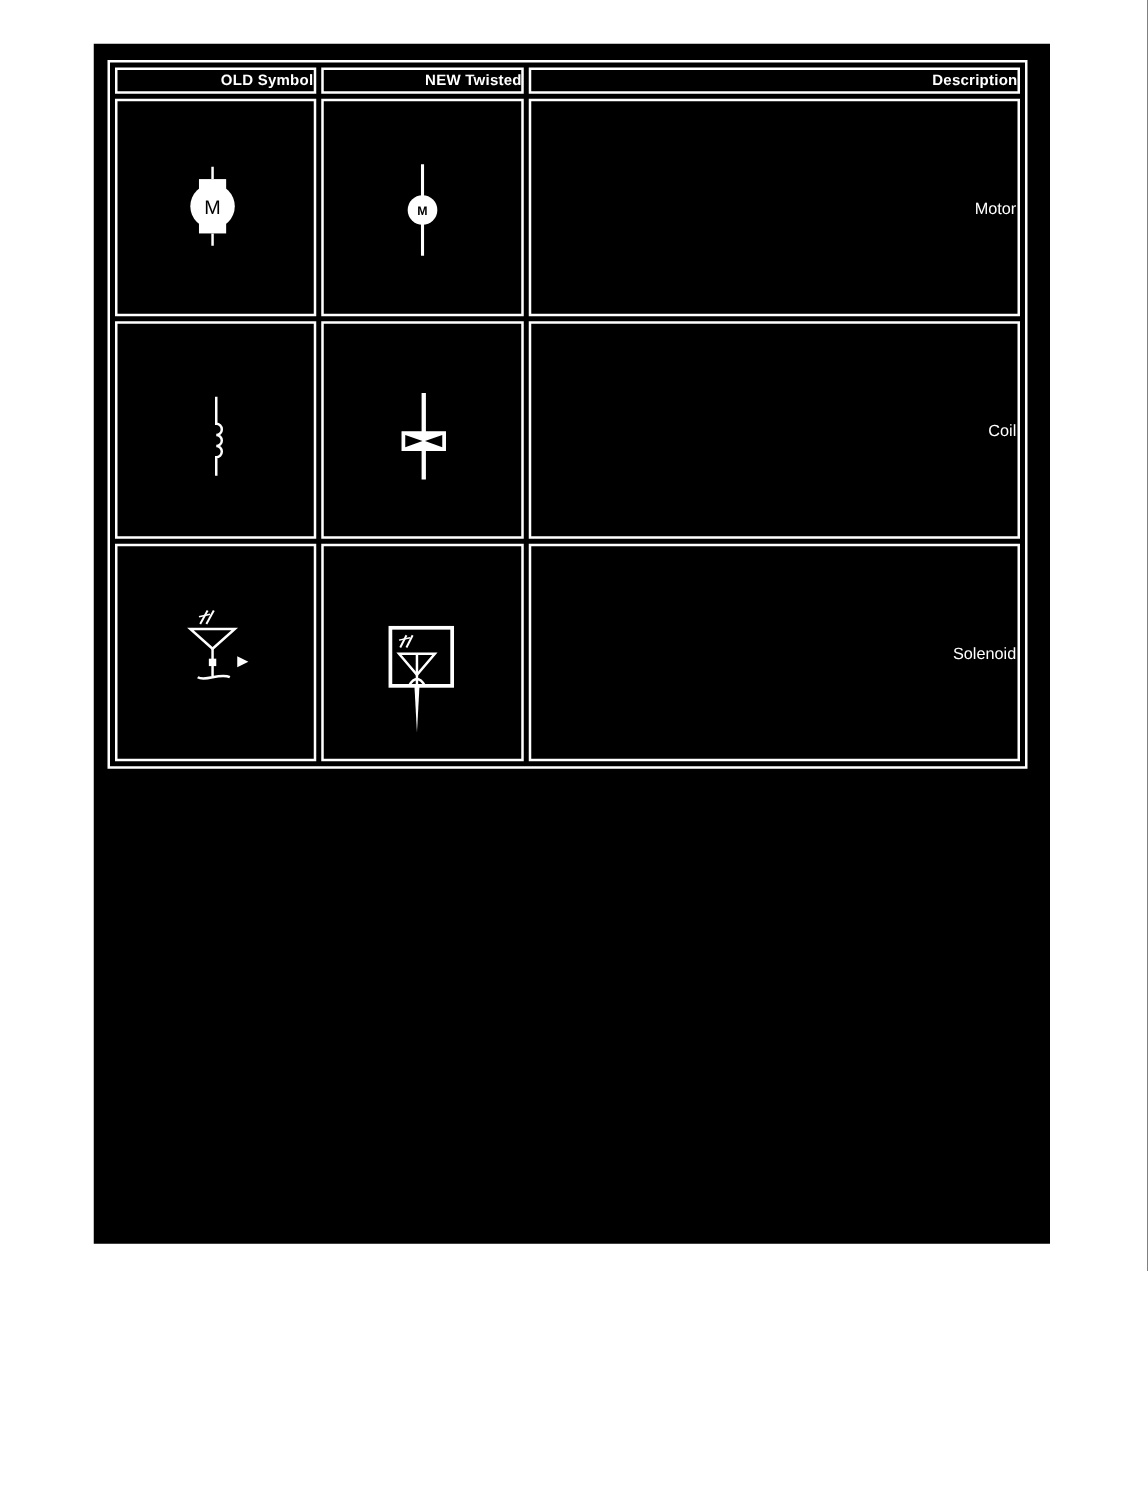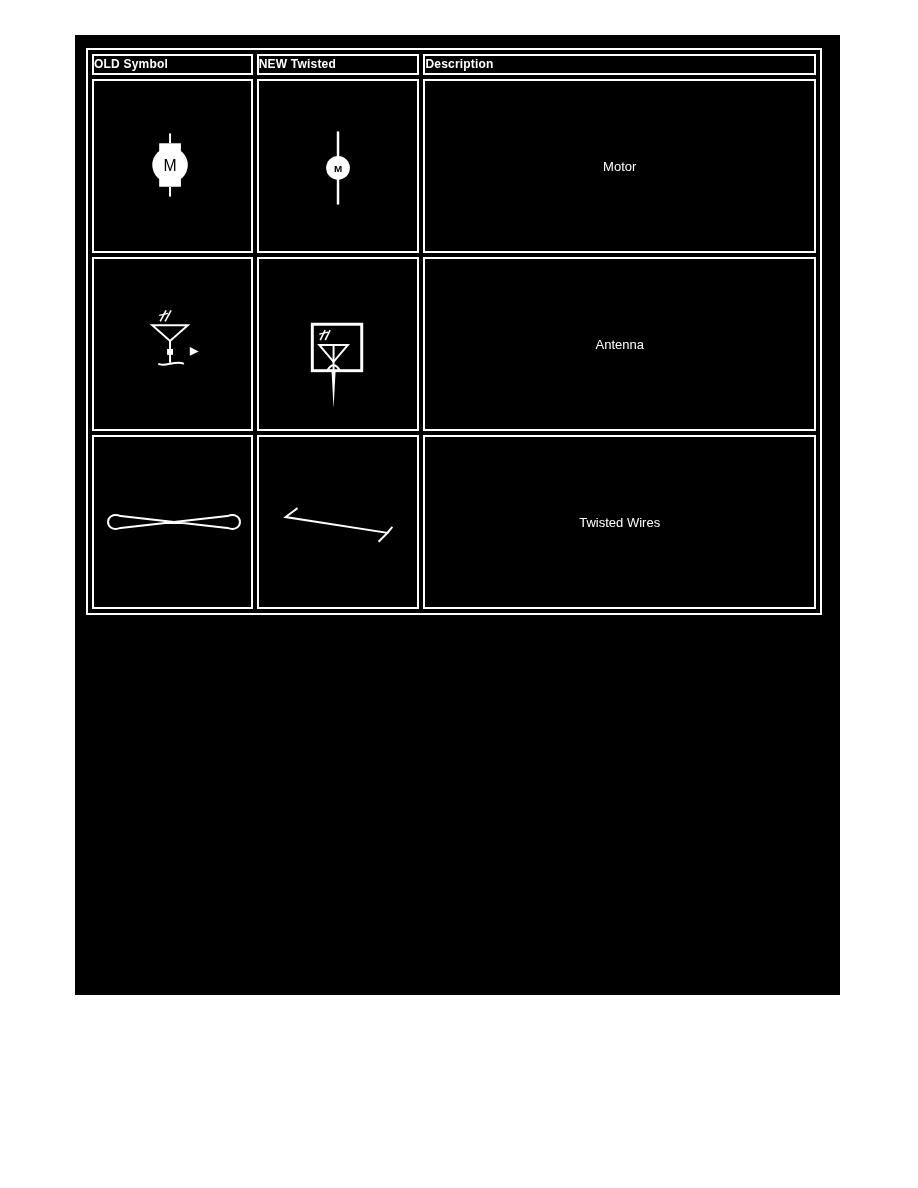--- a/index.html
+++ b/index.html
@@ -14,26 +14,26 @@
   table.symbol-table{
     position:absolute;left:11px;top:13px;width:736px;
     border-collapse:separate;border-spacing:4px;
     border:2px solid #ffffff;background:#000000;table-layout:fixed;
   }
   th,td{
     border:2px solid #ffffff;background:#000000;color:#ffffff;
     overflow:hidden;
   }
   th{
-    height:14px;font-size:12px;font-weight:bold;text-align:left;
+    height:14px;font-size:12px;font-weight:bold;text-align:right;
     padding:1px 0 2px 0;letter-spacing:0.2px;
   }
   td.sym-cell{height:168px;text-align:center;vertical-align:middle;padding:0;}
   td.desc-cell{
-    height:168px;text-align:center;vertical-align:middle;
+    height:168px;text-align:right;vertical-align:middle;
     font-size:13px;font-weight:normal;
   }
   svg{display:block;margin:0 auto;}
   .wstroke{stroke:#ffffff;fill:none;}
   .wfill{fill:#ffffff;stroke:none;}
   .bfill{fill:#000000;stroke:none;}
   .mletter{fill:#000000;font-family:"Liberation Sans",sans-serif;text-anchor:middle;}
 </style>
 </head>
 <body>
@@ -69,20 +69,36 @@
           <svg width="160" height="168" viewBox="0 0 160 170">
             <line class="wstroke" x1="79" y1="50" x2="79" y2="124" stroke-width="2.5"></line>
             <circle class="wfill" cx="79" cy="87" r="12"></circle>
             <text class="mletter" x="79" y="91" font-size="10" font-weight="bold">M</text>
           </svg>
         </td>
         <td class="desc-cell">Motor</td>
       </tr>
 
 
+      <tr>
+        <td class="sym-cell">
+          <svg width="160" height="168" viewBox="0 0 160 170">
+            <path class="wstroke" stroke-width="2" d="M79,58 L79,80 a4.5,4.5 0 0 1 0,9 a4.5,4.5 0 0 1 0,9 a4.5,4.5 0 0 1 0,9 L79,122"></path>
+          </svg>
+        </td>
+        <td class="sym-cell">
+          <svg width="160" height="168" viewBox="0 0 160 170">
+            <line class="wstroke" x1="80" y1="55" x2="80" y2="125" stroke-width="3.5"></line>
+            <rect class="wfill" x="62" y="86" width="36" height="16"></rect>
+            <polygon class="bfill" points="65,89 65,99 79,94"></polygon>
+            <polygon class="bfill" points="95,89 95,99 81,94"></polygon>
+          </svg>
+        </td>
+        <td class="desc-cell">Coil</td>
+      </tr>
 
       <tr>
         <td class="sym-cell">
           <svg width="160" height="168" viewBox="0 0 160 170">
             <line class="wstroke" x1="66" y1="62" x2="72" y2="51" stroke-width="1.6"></line>
             <line class="wstroke" x1="71" y1="62" x2="77" y2="51" stroke-width="1.6"></line>
             <line class="wstroke" x1="65" y1="56" x2="74" y2="54" stroke-width="1.2"></line>
             <path class="wstroke" stroke-width="2" d="M58,66 L94,66 L76,82 Z"></path>
             <line class="wstroke" x1="76" y1="82" x2="76" y2="104" stroke-width="2"></line>
             <rect class="wfill" x="73" y="90" width="6" height="6"></rect>
@@ -95,33 +111,19 @@
             <rect class="wstroke" x="53" y="65" width="50" height="47" stroke-width="3"></rect>
             <line class="wstroke" x1="61" y1="81" x2="66" y2="71" stroke-width="1.6"></line>
             <line class="wstroke" x1="66" y1="81" x2="71" y2="71" stroke-width="1.6"></line>
             <line class="wstroke" x1="60" y1="75" x2="69" y2="73" stroke-width="1.2"></line>
             <path class="wstroke" stroke-width="2" d="M60,86 L89,86 L74.5,103 Z"></path>
             <line class="wstroke" x1="74.5" y1="86" x2="74.5" y2="112" stroke-width="2"></line>
             <path class="wstroke" stroke-width="2" d="M68,112 Q74.5,101 81,112"></path>
             <polygon class="wfill" points="72.5,113 76.5,113 74.5,150"></polygon>
           </svg>
         </td>
-        <td class="desc-cell">Antenna</td>
+        <td class="desc-cell">Solenoid</td>
       </tr>
 
-      <tr>
-        <td class="sym-cell">
-          <svg width="160" height="168" viewBox="0 0 160 170">
-            <path class="wstroke" stroke-width="2" d="M26,79 L134,91 C151,97 151,73 134,79 L26,91 C9,97 9,73 26,79 Z"></path>
-          </svg>
-        </td>
-        <td class="sym-cell">
-          <svg width="160" height="168" viewBox="0 0 160 170">
-            <polyline class="wstroke" stroke-width="2" points="38,71 26,80 129,96 120,105"></polyline>
-            <line class="wstroke" x1="129" y1="96" x2="134" y2="90" stroke-width="2"></line>
-          </svg>
-        </td>
-        <td class="desc-cell">Twisted Wires</td>
-      </tr>
 
     </tbody>
   </table>
 </div>
 
 </body></html>

